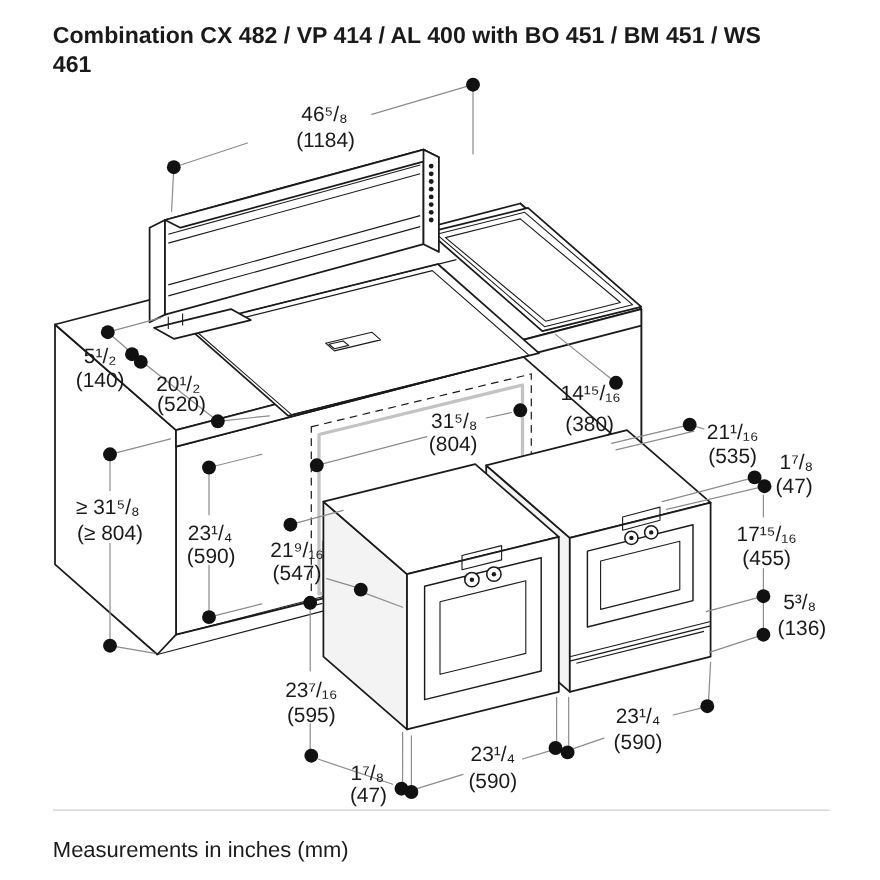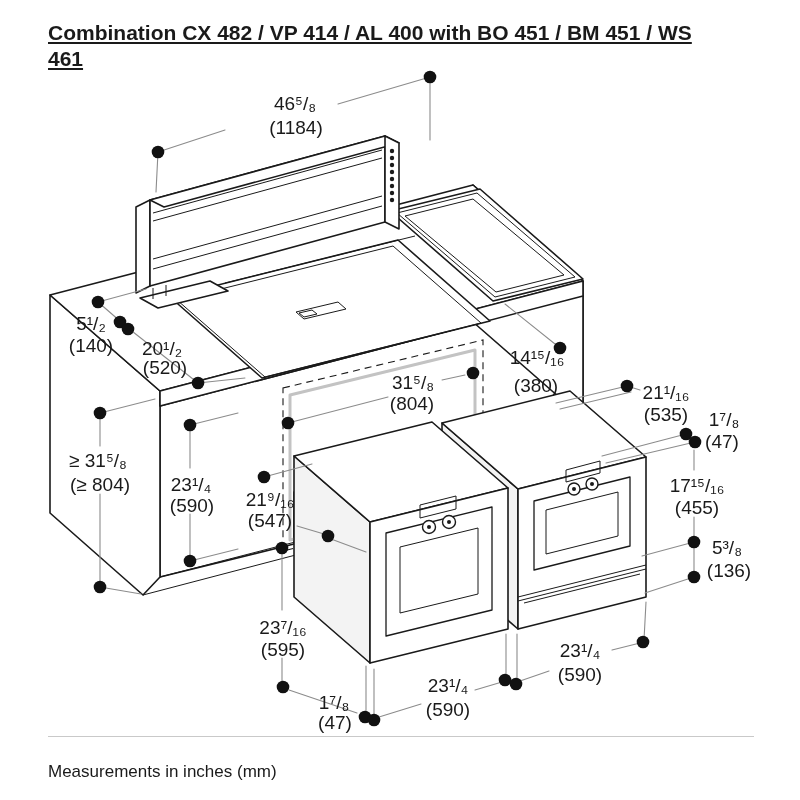--- a/index.html
+++ b/index.html
@@ -1,24 +1,24 @@
 <!DOCTYPE html>
 <html style="--line: #1a1a1a; --leader: #8c8c8c; --niche-highlight: #c3c3c3; --side-shade: #f3f3f3; --dot: #111111;"><head>
 <meta charset="utf-8">
 <style>
   :root{
     --line:#1a1a1a; --leader:#8c8c8c; --niche-highlight:#c3c3c3;
     --side-shade:#f3f3f3; --dot:#111111; --divider:#c9c9c9;
   }
   html,body{margin:0;padding:0;background:#fff;}
   body{width:800px;height:800px;position:relative;font-family:"Liberation Sans",sans-serif;color:var(--line);overflow:hidden;}
-  .page-title{position:absolute;left:48px;top:6px;width:668px;font-size:21px;font-weight:bold;line-height:26px;text-decoration:underline;}
+  .page-title{position:absolute;left:48px;top:6px;width:668px;font-size:21px;font-weight:bold;line-height:26px;}
   .diagram{position:absolute;left:0;top:0;}
   .divider{position:absolute;left:48px;top:736px;width:706px;height:0;border-top:1px solid var(--divider);}
-  .footer-note{position:absolute;left:48px;top:762px;font-size:17px;text-align:center;}
+  .footer-note{position:absolute;left:48px;top:762px;font-size:20px;text-align:center;}
 
   
   .wht{fill:#fff;stroke:var(--line);stroke-width:1.6;stroke-linejoin:round;stroke-linecap:round;}
   .shade{fill:var(--side-shade);stroke:var(--line);stroke-width:1.6;stroke-linejoin:round;}
   .ln{fill:none;stroke:var(--line);stroke-width:1.3;stroke-linejoin:round;stroke-linecap:round;}
   .thin{fill:none;stroke:var(--line);stroke-width:1;stroke-linejoin:round;}
   .dash{fill:none;stroke:var(--line);stroke-width:1.1;stroke-dasharray:7 5;}
   .hl{fill:none;stroke:var(--niche-highlight);stroke-width:3;stroke-linejoin:round;}
   .ld{fill:none;stroke:var(--leader);stroke-width:1.1;stroke-linecap:round;}
   .dot{fill:var(--dot);stroke:none;}

